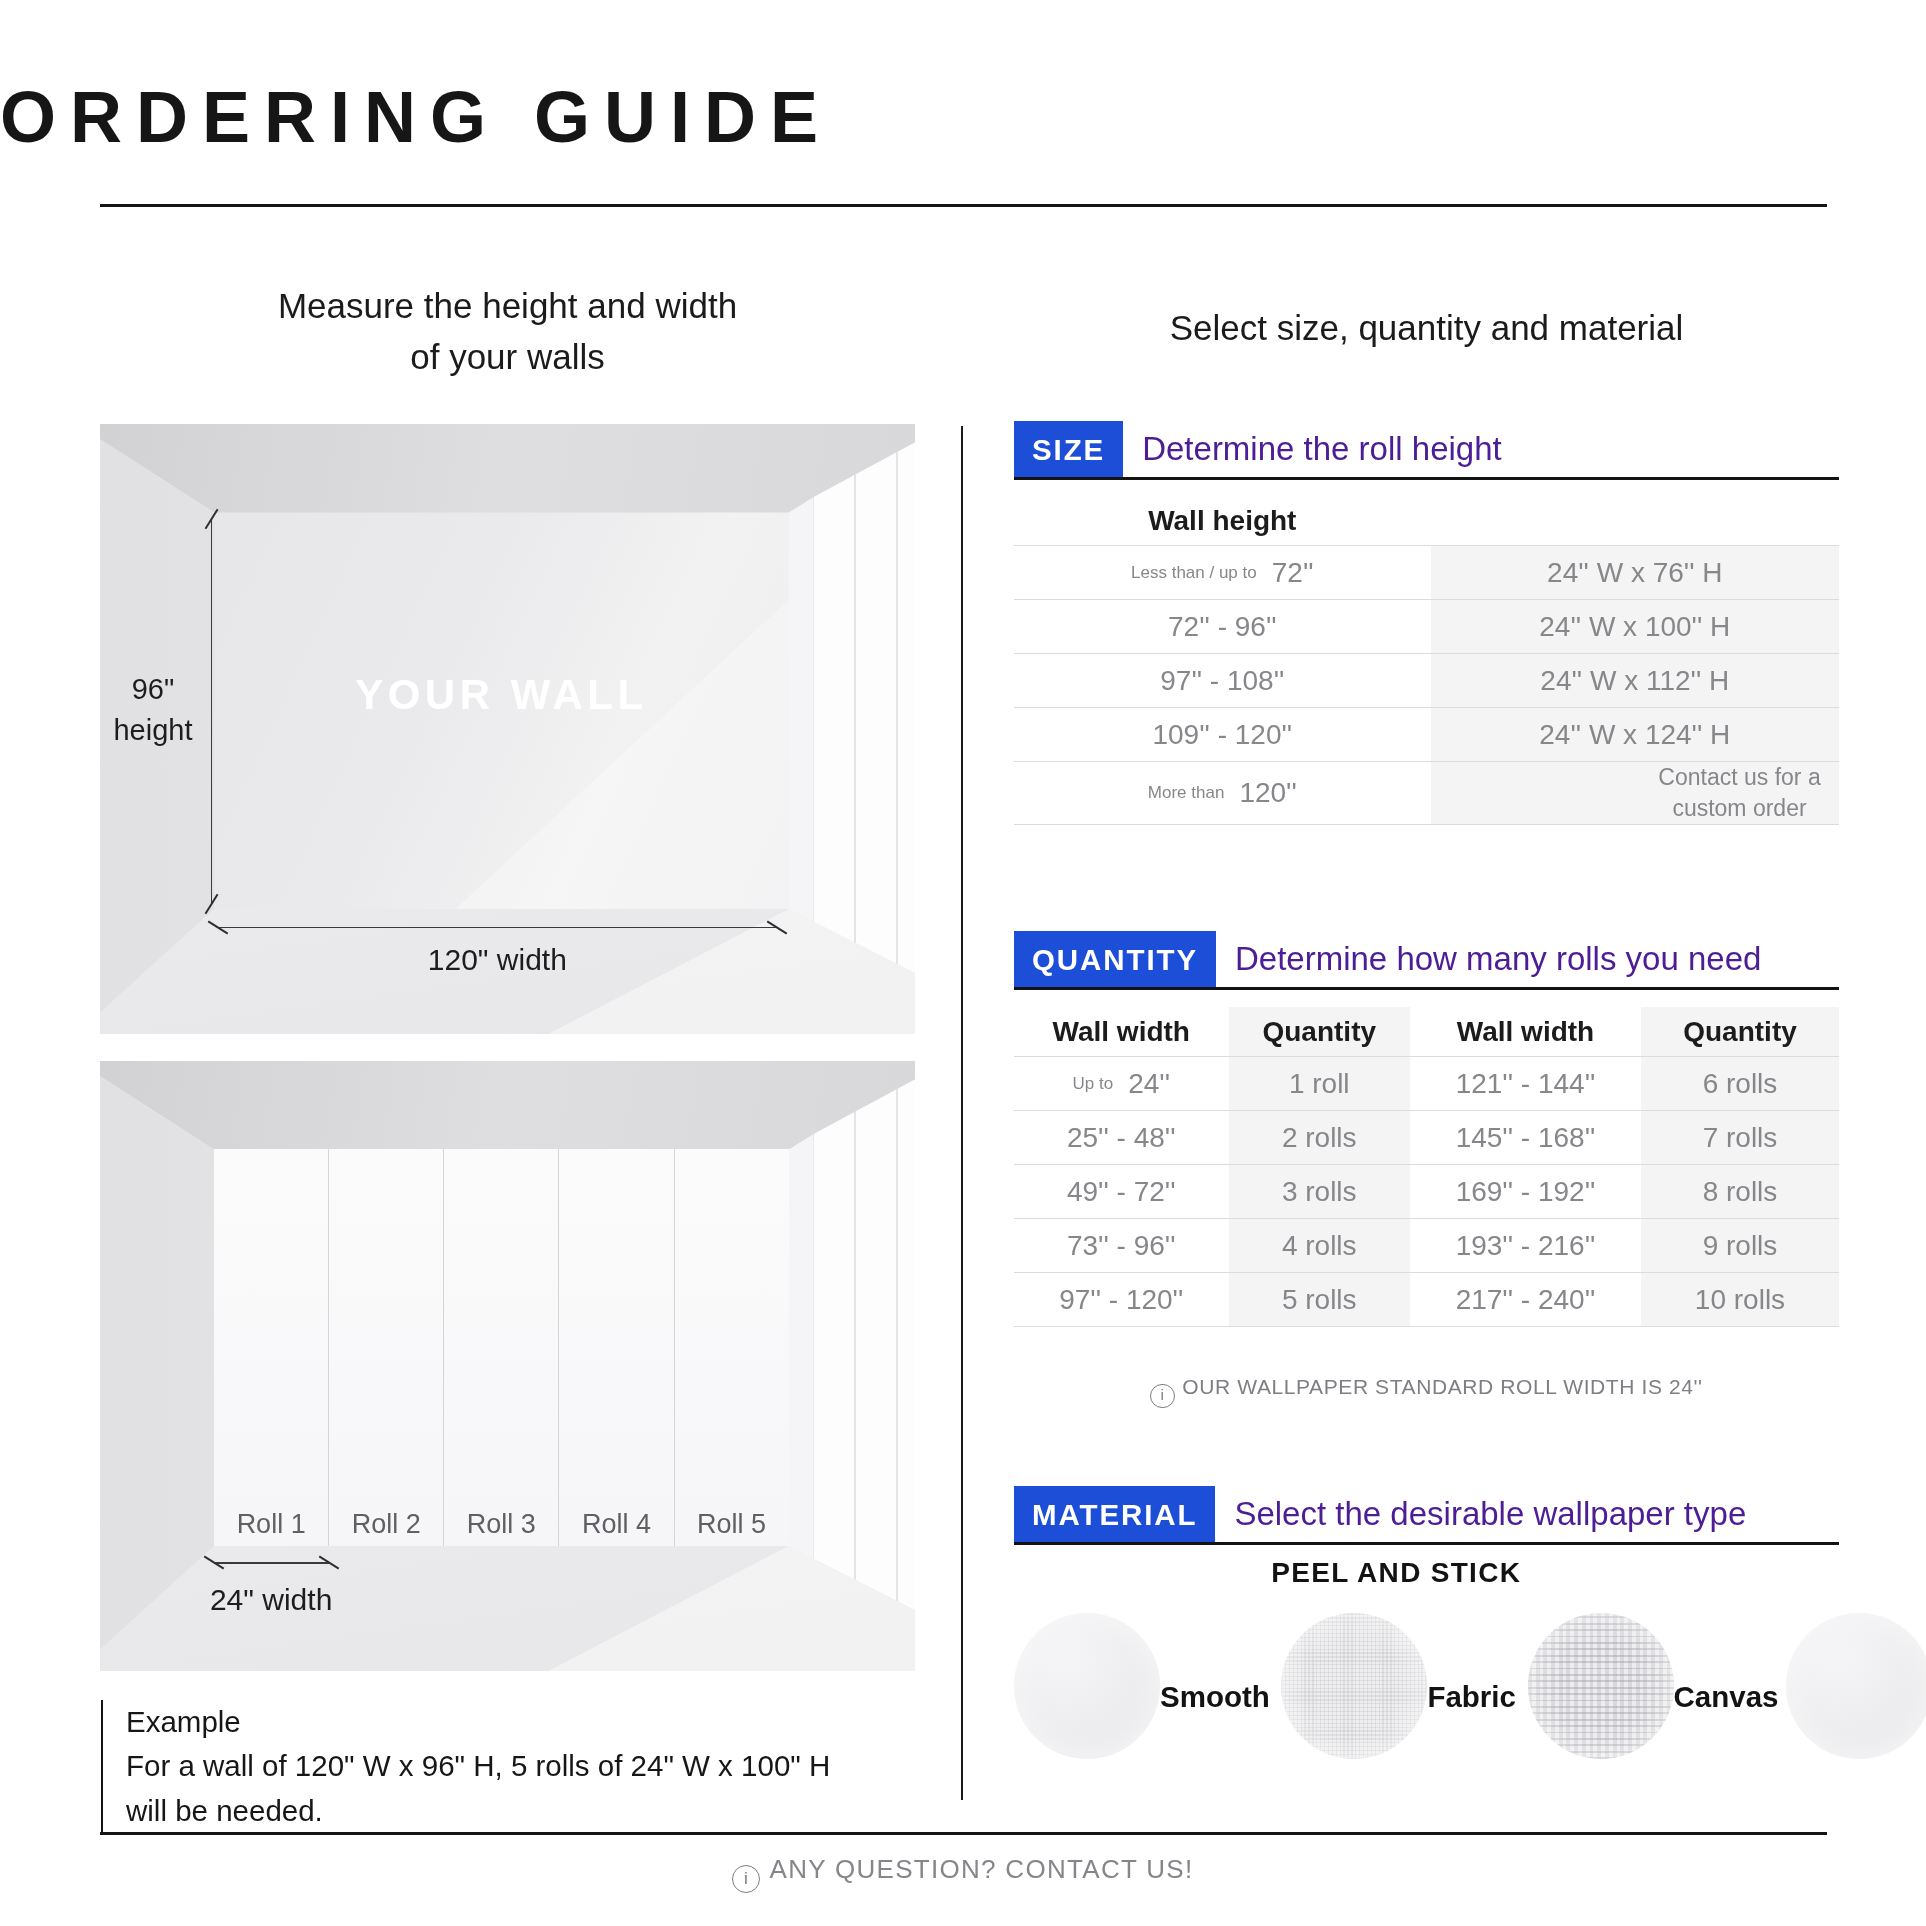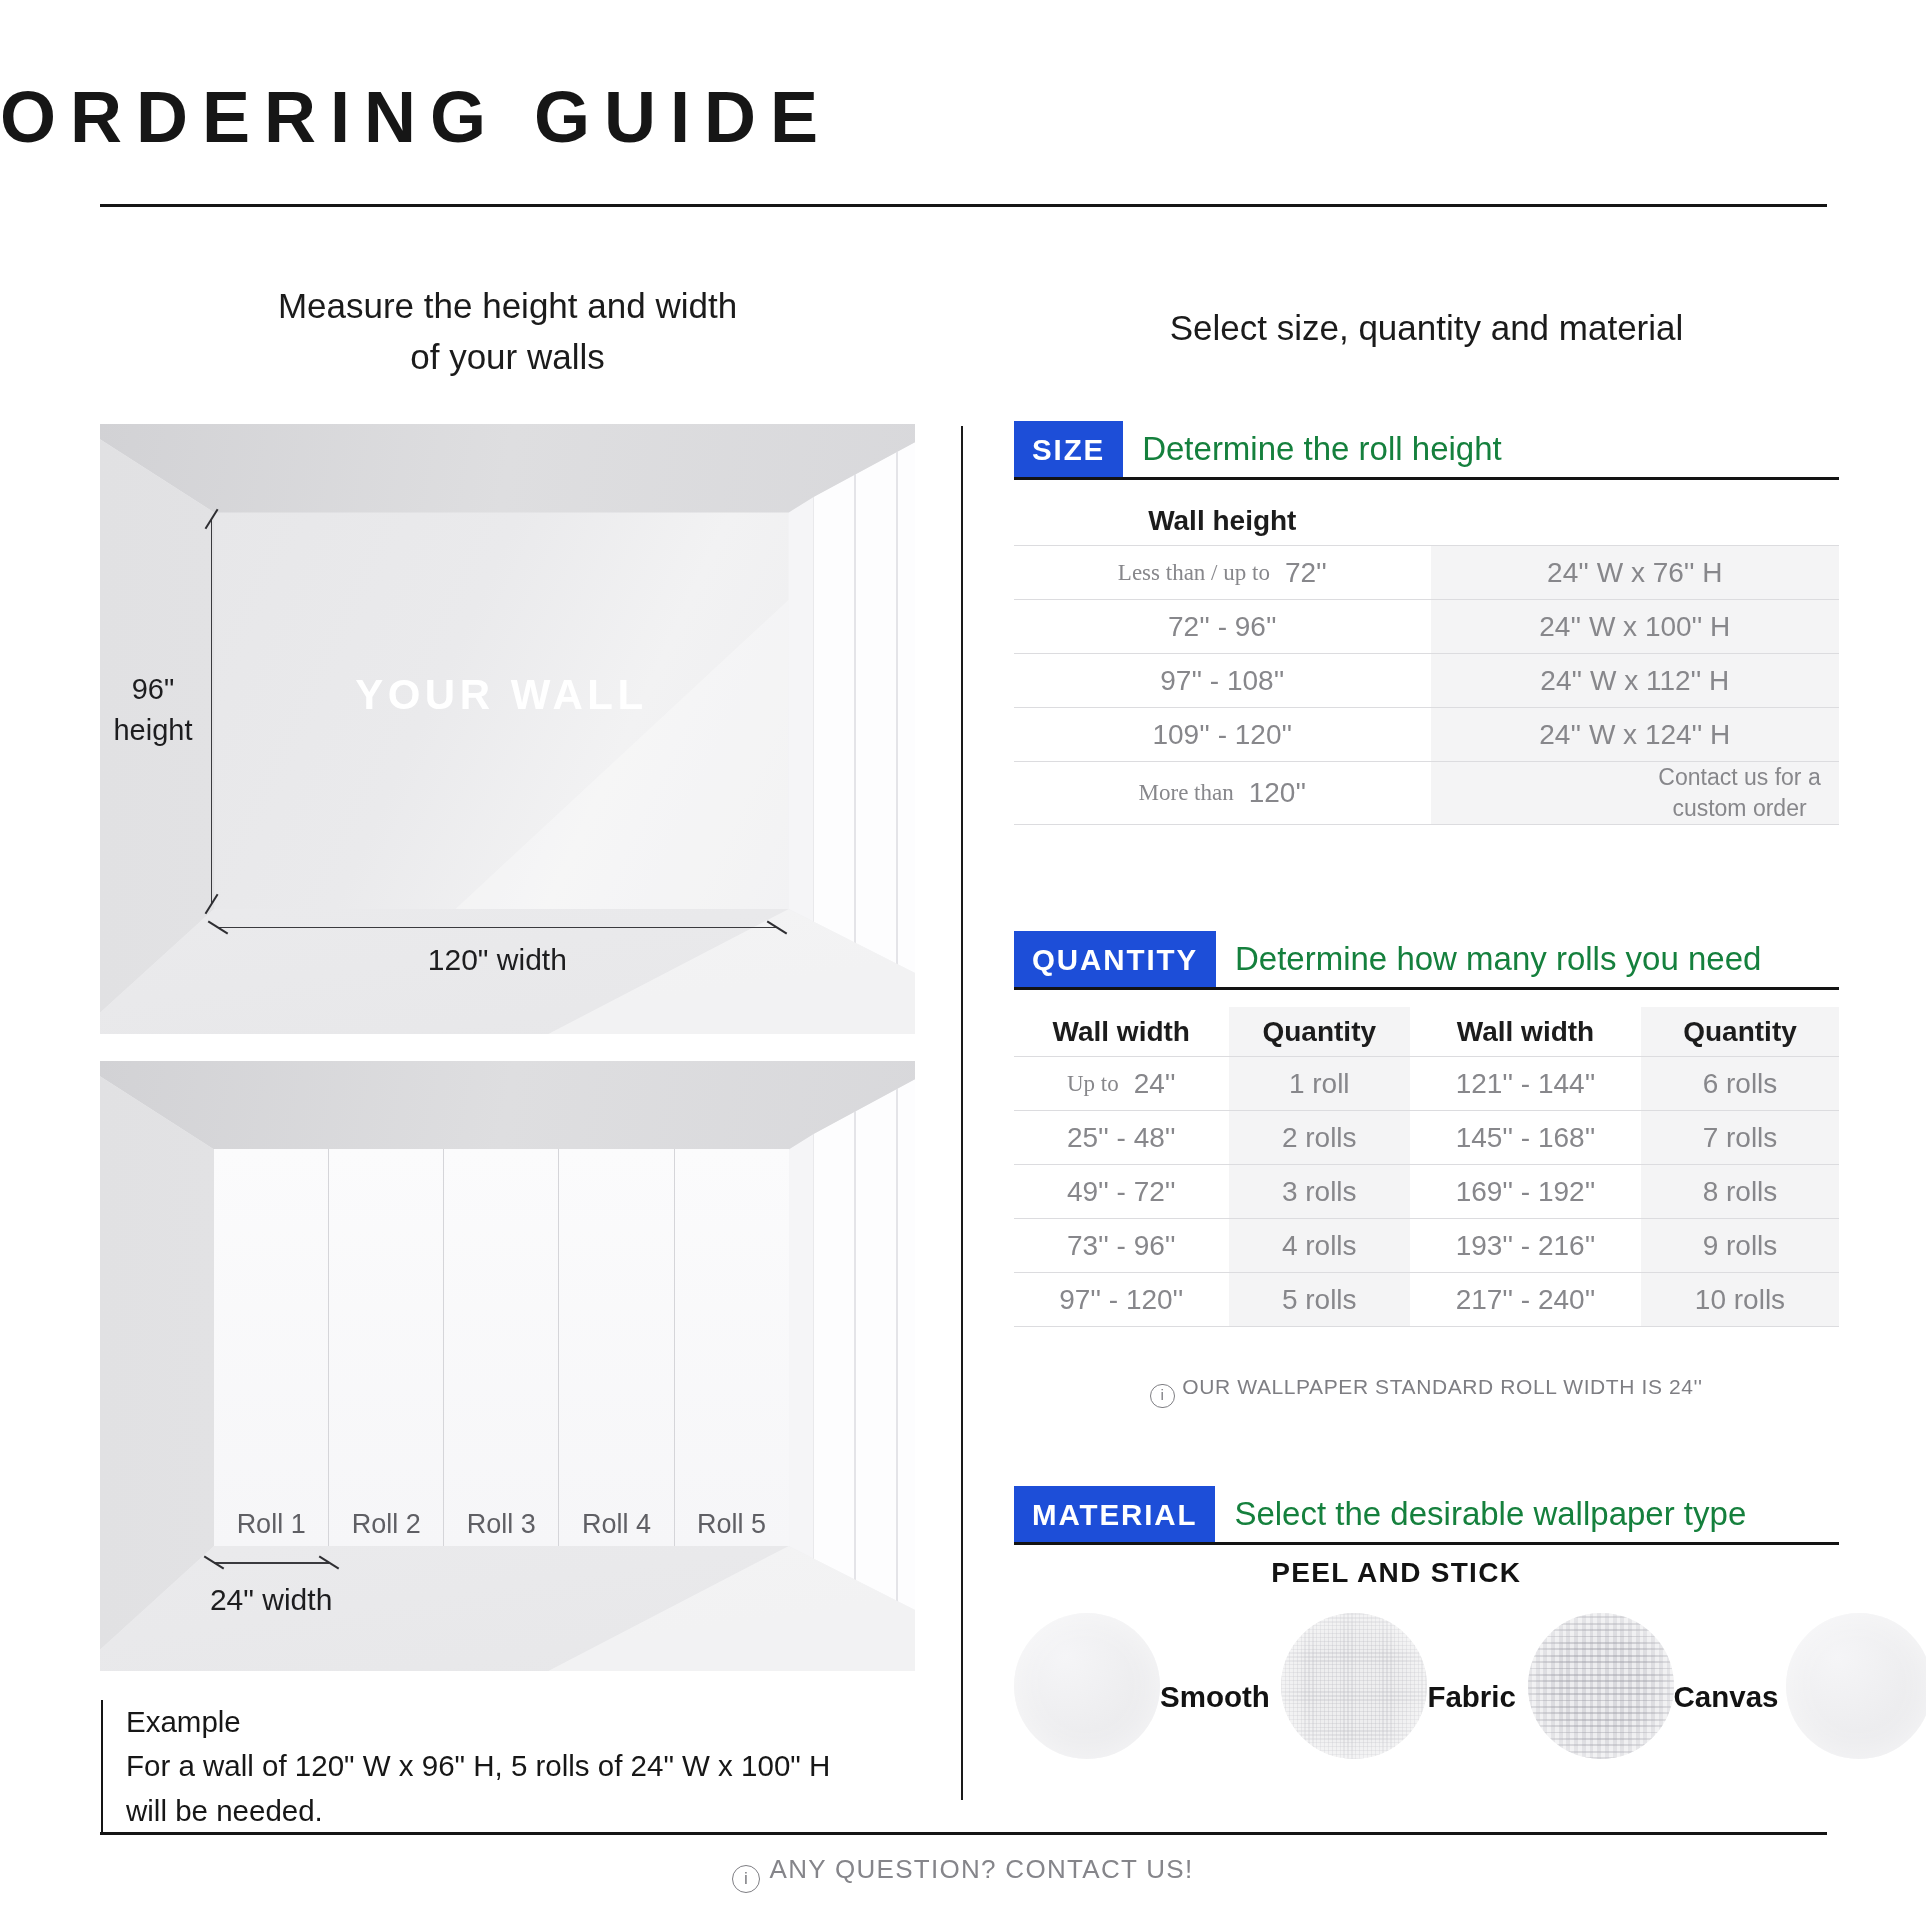--- a/index.html
+++ b/index.html
@@ -71,36 +71,36 @@
 
   
   .example{position:absolute;left:101px;top:1700px;border-left:2.6px solid #151515;
     padding-left:23px;font-size:29.5px;line-height:1.5;color:#171717;}
 
   
   .sec{position:absolute;left:1014px;width:825px;display:flex;align-items:center;
     border-bottom:3.2px solid #131313;}
   .sec-badge{background:#1d4ed8;color:#ffffff;font-size:29.5px;font-weight:700;
     letter-spacing:1.9px;padding:11.6px 18px 10.3px;}
-  .sec-title{font-size:33px;font-weight:400;color:#15803d;margin-left:19px;}
+  .sec-title{font-size:33px;font-weight:400;color:#4c1d95;margin-left:19px;}
   #sec-size{top:421px;} #sec-quantity{top:931px;} #sec-material{top:1486px;}
 
   
   .tbl{position:absolute;left:1014px;width:825px;}
   #size-table{top:496px;} #quantity-table{top:1007px;}
   .t-row{display:flex;border-bottom:1.3px solid #dcdcdf;align-items:center;}
   .t-head{font-weight:700;font-size:28px;color:#1c1c1c;}
   .t-head .cell{height:49px;}
   .cell{display:flex;align-items:center;justify-content:center;text-align:center;}
   .body-row{color:#87878b;font-size:28px;}
   .body-row .cell{height:53px;}
   .stripe{background:#f4f4f5;}
   .st-c1{width:50.5%;} .st-c2{width:49.5%;}
   .qt-c1{width:26%;} .qt-c2{width:22%;} .qt-c3{width:28%;} .qt-c4{width:24%;}
-  .pfx{font-size:23px;margin-right:15px;font-family:Liberation Serif, serif;}
+  .pfx{font-size:17px;margin-right:15px;}
   .pfx:empty{display:none;margin:0;}
   .small-cell{font-size:23px;line-height:1.35;justify-content:flex-end;}
   .small-cell span{display:inline-block;width:199px;}
   #size-table .t-row:last-child .cell{height:62px;}
 
   .note{position:absolute;left:1014px;top:1375px;width:825px;text-align:center;
     font-size:21px;letter-spacing:0.6px;color:#7e7e83;}
 
   
   .info-icon{display:inline-block;box-sizing:border-box;border:1.9px solid #7e7e83;border-radius:50%;

